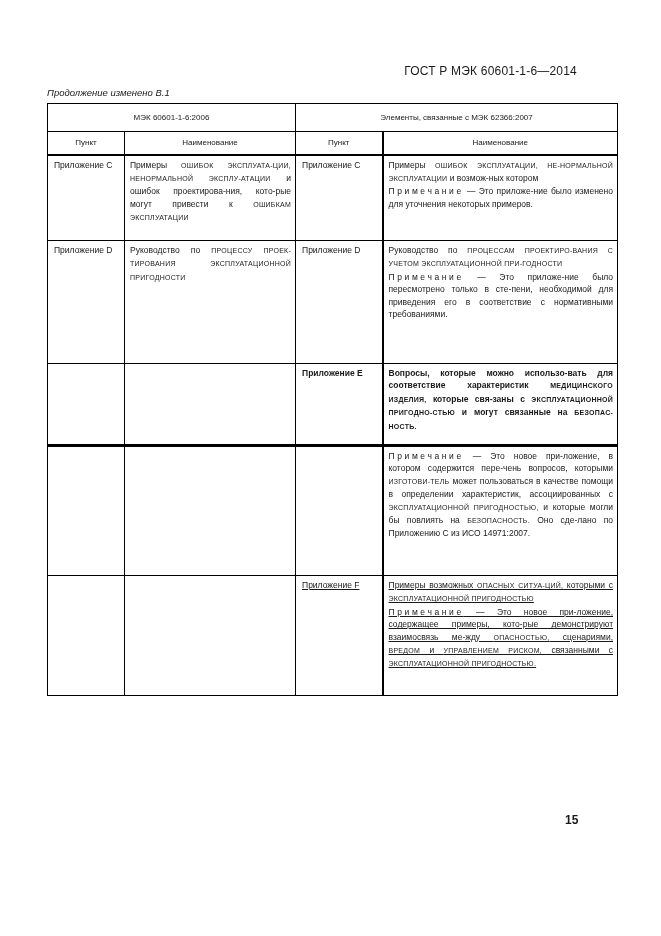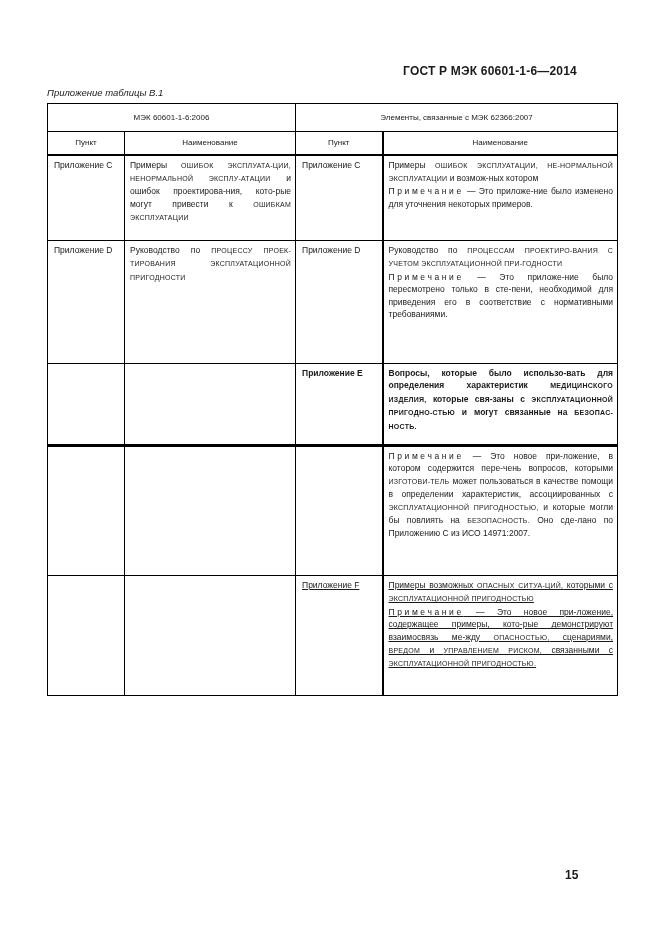--- a/index.html
+++ b/index.html
@@ -12,21 +12,21 @@
   .page {
     position: relative;
     width: 661px; height: 936px;
     background: #ffffff;
     overflow: hidden;
   }
   .doc-header {
     position: absolute;
     left: 300px; top: 64px; width: 277px;
     text-align: right;
-    font-size: 12px; font-weight: bold;
+    font-size: 12px; font-weight: normal;
     letter-spacing: 0.2px;
     white-space: nowrap;
   }
   .table-caption {
     position: absolute;
     left: 47px; top: 87px;
     font-size: 9.5px; font-style: italic;
   }
   table.cmp {
     position: absolute;
@@ -77,32 +77,32 @@
   .vthick { border-left: 2.5px solid #000 !important; }
   
   tr.hthick td { border-bottom: 3px solid #000; font-weight: bold; }
   tr.r1 { height: 86px; }
   tr.r2 { height: 123px; }
   tr.r3 { height: 82px; }
   tr.r4 { height: 130px; }
   tr.r5 { height: 120px; text-decoration: underline; }
   .page-number {
     position: absolute;
-    left: 565px; top: 868px;
+    left: 565px; top: 813px;
     font-size: 12px; font-weight: bold;
   }
 </style>
 </head>
 <body>
 
 <div class="page">
 
   <div class="doc-header">ГОСТ Р МЭК 60601-1-6—2014</div>
 
-  <div class="table-caption">Приложение таблицы В.1</div>
+  <div class="table-caption">Продолжение изменено В.1</div>
 
   <table class="cmp">
     <colgroup>
       <col style="width:77px">
       <col style="width:171px">
       <col style="width:87px">
       <col style="width:235px">
     </colgroup>
     <thead>
       <tr class="group-row">
@@ -137,21 +137,21 @@
         <td class="name vthick">
             <p class="para"><span>Руководство по </span><span class="sc">ПРОЦЕССАМ ПРОЕКТИРО-ВАНИЯ С УЧЕТОМ ЭКСПЛУАТАЦИОННОЙ ПРИ-ГОДНОСТИ</span></p>
             <p class="para"><span class="note-label">Примечание</span><span> — Это приложе-ние было пересмотрено только в сте-пени, необходимой для приведения его в соответствие с нормативными требованиями.</span></p>
           </td>
       </tr>
       <tr class="r3 hthick">
         <td class="punkt"></td>
         <td class="name"></td>
         <td class="punkt">Приложение E</td>
         <td class="name vthick">
-            <p class="para"><span>Вопросы, которые было использо-вать для определения характеристик </span><span class="sc">МЕДИЦИНСКОГО ИЗДЕЛИЯ,</span><span> которые свя-заны с </span><span class="sc">ЭКСПЛУАТАЦИОННОЙ ПРИГОДНО-СТЬЮ</span><span> и могут связанные на </span><span class="sc">БЕЗОПАС-НОСТЬ.</span></p>
+            <p class="para"><span>Вопросы, которые можно использо-вать для соответствие характеристик </span><span class="sc">МЕДИЦИНСКОГО ИЗДЕЛИЯ,</span><span> которые свя-заны с </span><span class="sc">ЭКСПЛУАТАЦИОННОЙ ПРИГОДНО-СТЬЮ</span><span> и могут связанные на </span><span class="sc">БЕЗОПАС-НОСТЬ.</span></p>
           </td>
       </tr>
       <tr class="r4">
         <td class="punkt"></td>
         <td class="name"></td>
         <td class="punkt"></td>
         <td class="name vthick">
             <p class="para"><span class="note-label">Примечание</span><span> — Это новое при-ложение, в котором содержится пере-чень вопросов, которыми </span><span class="sc">ИЗГОТОВИ-ТЕЛЬ</span><span> может пользоваться в качестве помощи в определении характеристик, ассоциированных с </span><span class="sc">ЭКСПЛУАТАЦИОННОЙ ПРИГОДНОСТЬЮ,</span><span> и которые могли бы повлиять на </span><span class="sc">БЕЗОПАСНОСТЬ.</span><span> Оно сде-лано по Приложению C из ИСО 14971:2007.</span></p>
           </td>
       </tr>

